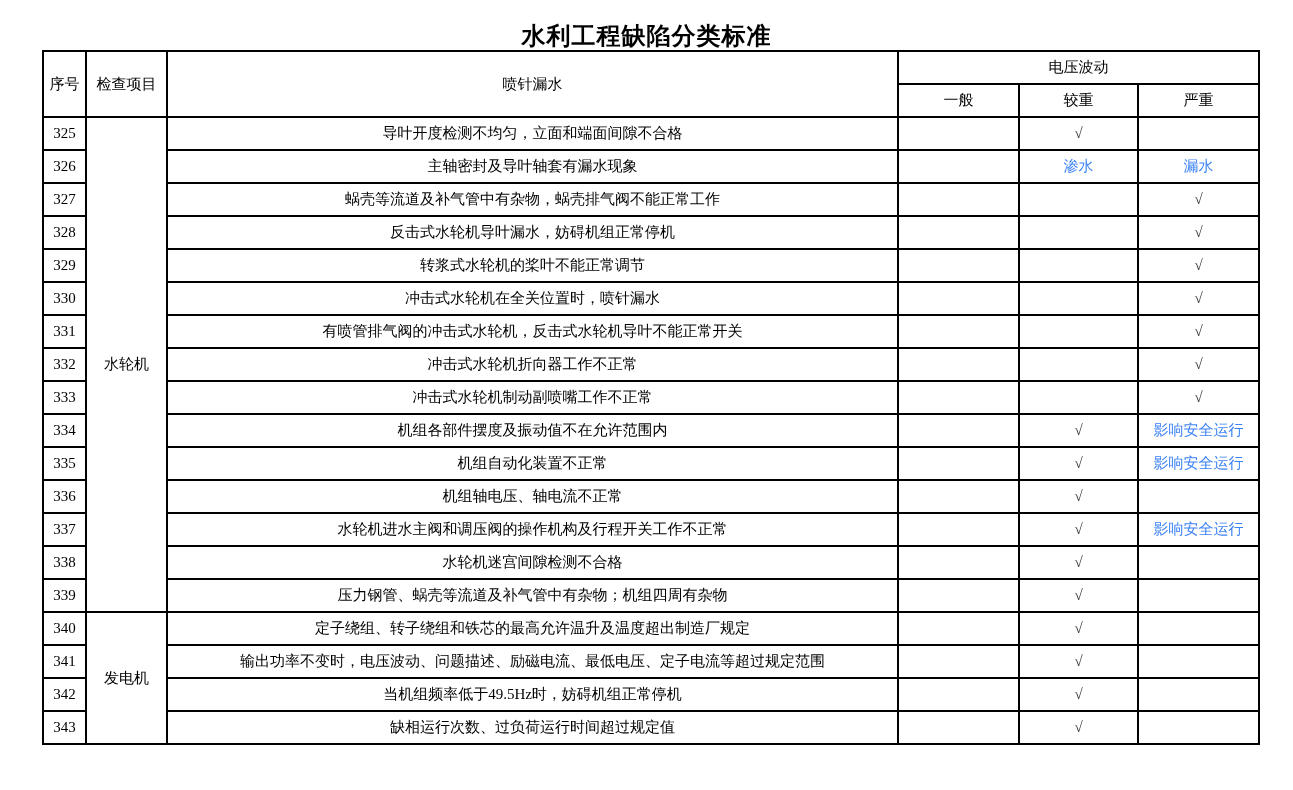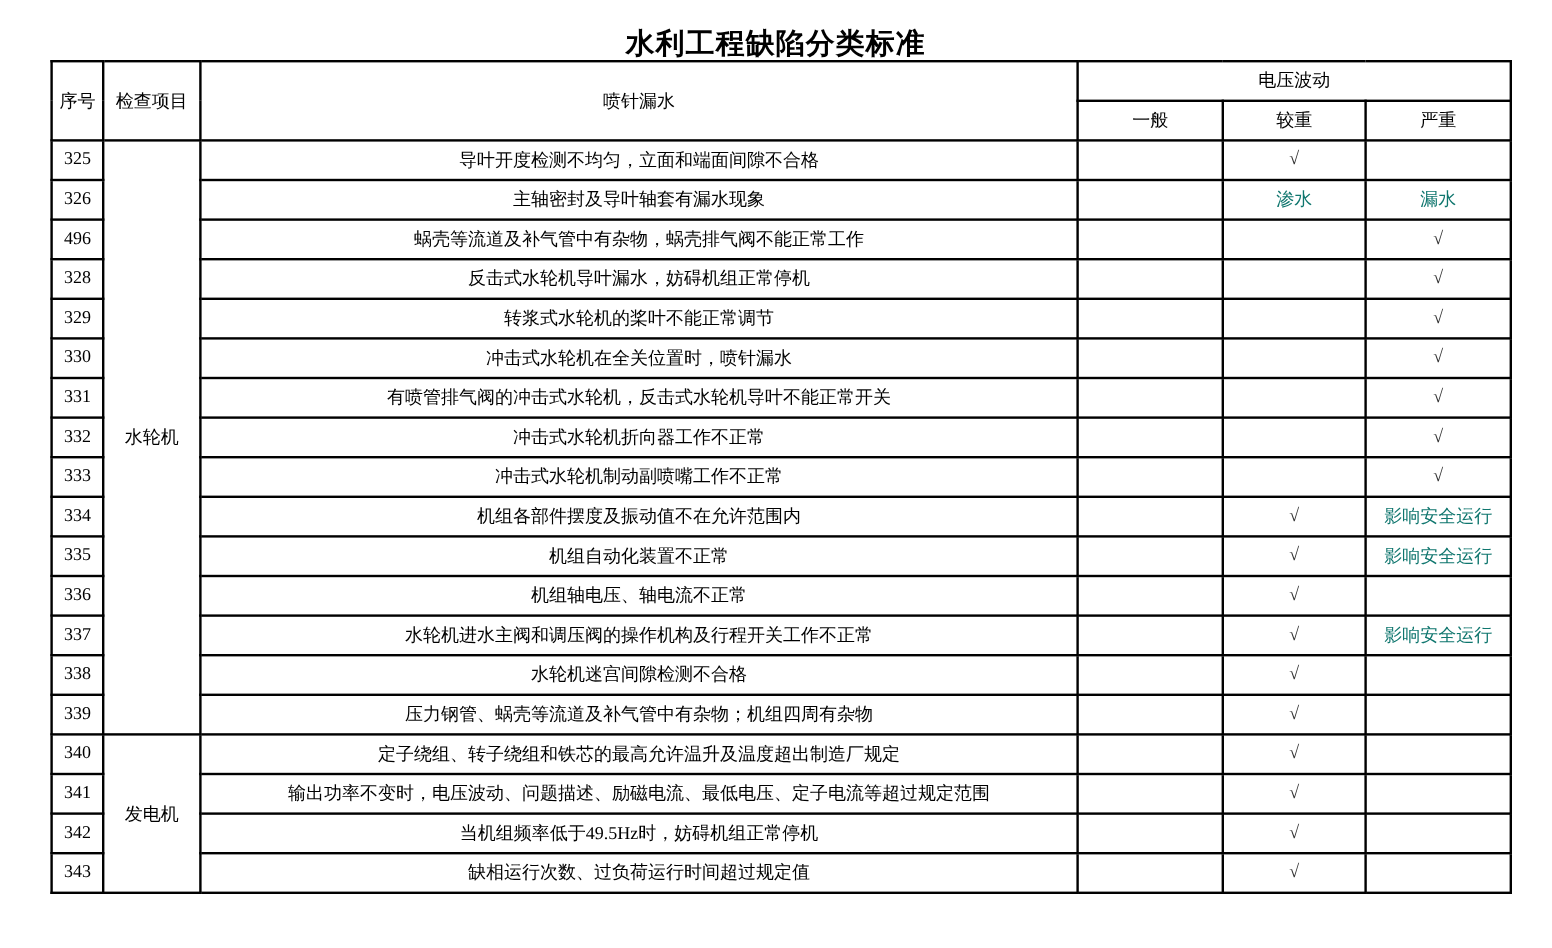--- a/index.html
+++ b/index.html
@@ -51,21 +51,21 @@
     text-align: left;
     padding-left: 5px;
     padding-right: 4px;
     margin-left: 12px;
   }
   td.no-cell {
     font-family: "Liberation Serif", serif;
     font-size: 14px;
   }
   td.grade-cell { color: #333333; font-size: 14px; }
-  td.grade-cell.text-mark { color: #0f766e; font-size: 15px; }
+  td.grade-cell.text-mark { color: #3b82f6; font-size: 15px; }
   td.item-cell { font-size: 15px; }
 </style>
 </head>
 <body>
 
 <div class="page">
   <h1 class="doc-title">水利工程缺陷分类标准</h1>
 
   <table class="defect-table">
     <colgroup>
@@ -99,21 +99,21 @@
           <td class="grade-cell"></td>
         </tr>
         <tr>
           <td class="no-cell">326</td>
           <td class="desc-cell">主轴密封及导叶轴套有漏水现象</td>
           <td class="grade-cell"></td>
           <td class="grade-cell text-mark">渗水</td>
           <td class="grade-cell text-mark">漏水</td>
         </tr>
         <tr>
-          <td class="no-cell">496</td>
+          <td class="no-cell">327</td>
           <td class="desc-cell">蜗壳等流道及补气管中有杂物，蜗壳排气阀不能正常工作</td>
           <td class="grade-cell"></td>
           <td class="grade-cell"></td>
           <td class="grade-cell">√</td>
         </tr>
         <tr>
           <td class="no-cell">328</td>
           <td class="desc-cell">反击式水轮机导叶漏水，妨碍机组正常停机</td>
           <td class="grade-cell"></td>
           <td class="grade-cell"></td>

